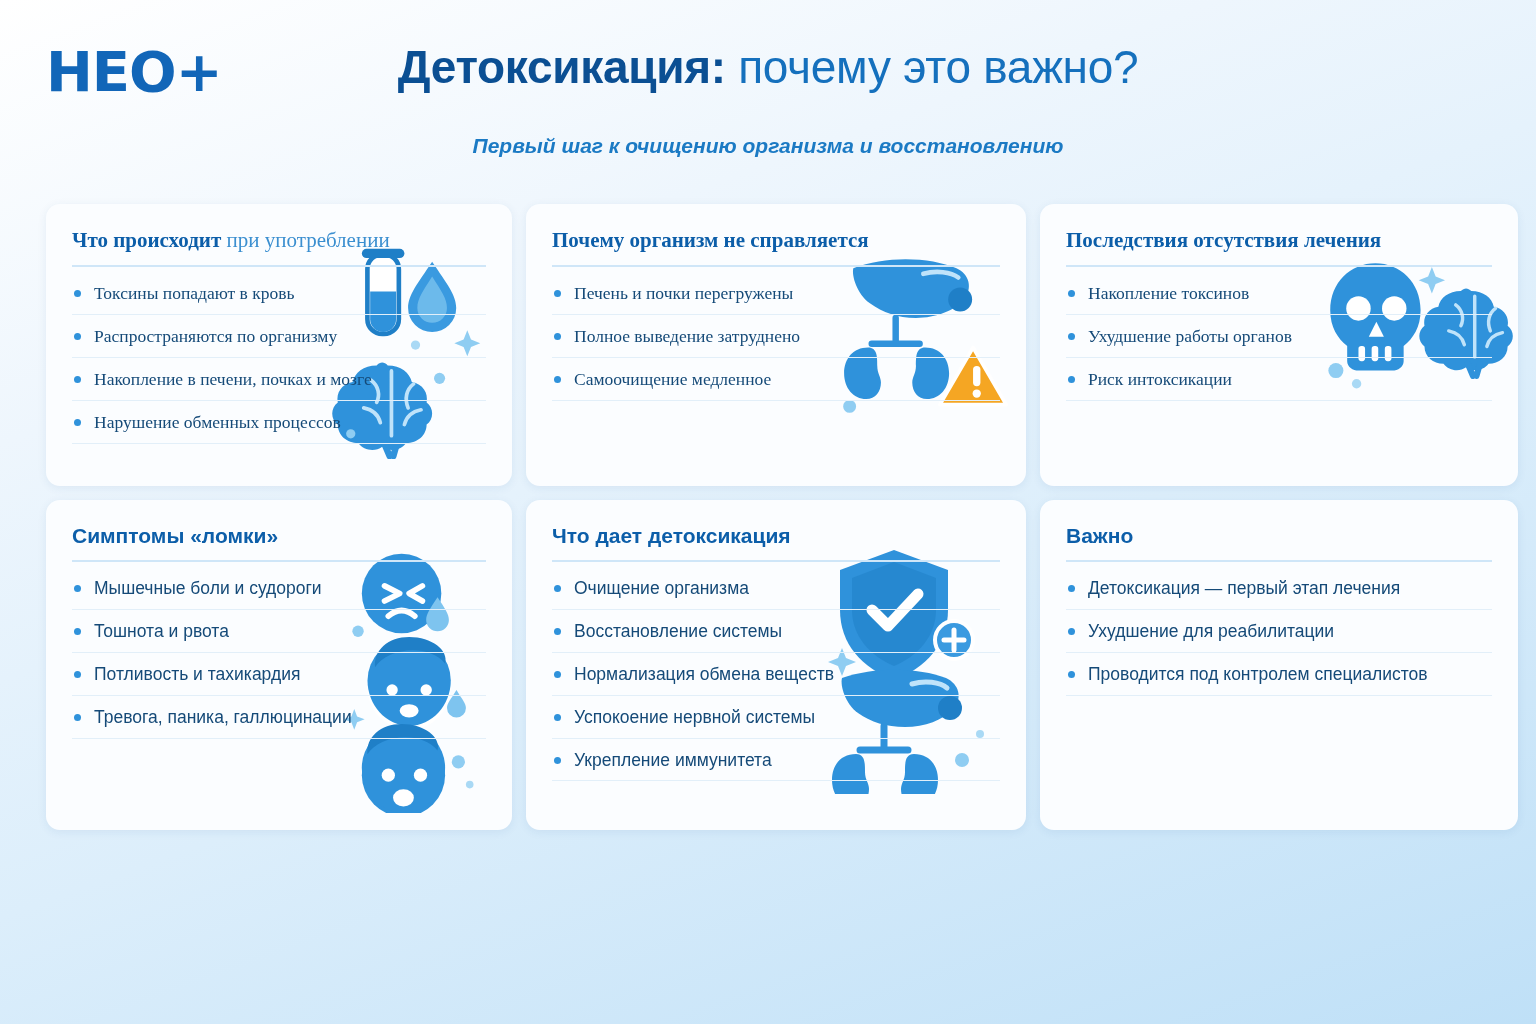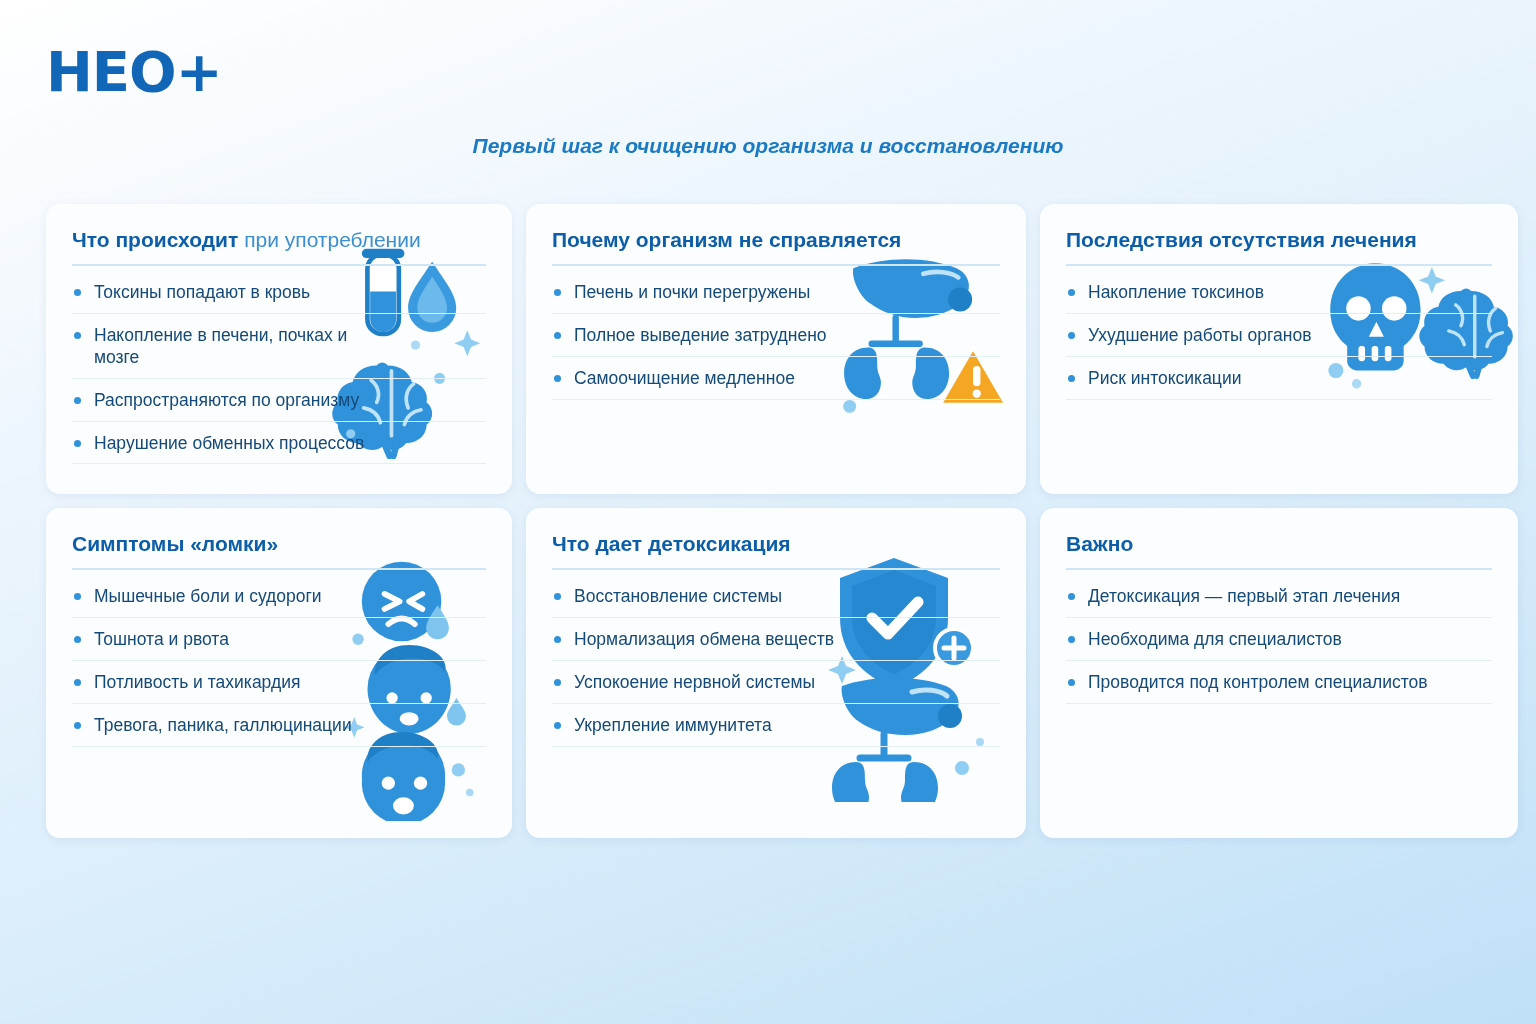--- a/index.html
+++ b/index.html
@@ -80,21 +80,21 @@
   }
   .card {
     background: #fbfdff;
     border-radius: 14px;
     box-shadow: 0 2px 10px rgba(20, 80, 140, 0.08);
     position: relative;
     overflow: hidden;
     padding: 24px 26px 26px 26px;
     box-sizing: border-box;
   }
-  .card.r1 { min-height: 282px; }
+  .card.r1 { min-height: 282px; font-family: Liberation Serif, serif; }
   .card.r2 { min-height: 330px; }
 
   .card-title {
     font-size: 21px;
     font-weight: bold;
     color: #0c5ea9;
     padding-bottom: 12px;
     border-bottom: 2px solid #cfe6f8;
     margin-bottom: 16px;
     position: relative;
@@ -157,33 +157,36 @@
 </style>
 </head>
 <body>
 
 <div class="page">
 
   <div class="header">
     <div class="logo">
       <span>HEO+</span>
     </div>
+    <div class="title">
+      <span class="strong">Детоксикация:</span><span class="light"> почему это важно?</span>
+    </div>
     <div class="subtitle">Первый шаг к очищению организма и восстановлению</div>
   </div>
 
   <div class="grid">
 
     <div class="card r1 has-art happens">
       <div class="card-title">
         <span>Что происходит</span><span class="muted"> при употреблении</span>
       </div>
       <ul class="items">
         <li>Токсины попадают в кровь</li>
+        <li>Распространяются по организму</li>
         <li>Накопление в печени, почках и мозге</li>
-        <li>Распространяются по организму</li>
         <li>Нарушение обменных процессов</li>
       </ul>
       <div class="art">
         <svg viewBox="0 0 200 230">
 
           <g>
             <rect x="48" y="10" width="34" height="86" rx="16" fill="#ffffff" stroke="#1f7fc7" stroke-width="5"></rect>
             <path d="M51 50 h28 v30 a14 14 0 0 1 -28 0 z" fill="#2f92db"></path>
             <rect x="42" y="4" width="46" height="10" rx="5" fill="#1f7fc7"></rect>
           </g>
@@ -306,20 +309,21 @@
           <circle cx="142" cy="250" r="4" fill="#a9d9f5"></circle>
         </svg>
       </div>
     </div>
 
     <div class="card r2 has-art detox">
       <div class="card-title">
         <span>Что дает детоксикация</span>
       </div>
       <ul class="items">
+        <li>Очищение организма</li>
         <li>Восстановление системы</li>
         <li>Нормализация обмена веществ</li>
         <li>Успокоение нервной системы</li>
         <li>Укрепление иммунитета</li>
       </ul>
       <div class="art">
         <svg viewBox="0 0 200 250">
 
           <path d="M74 6 l54 20 v40 c0 34 -22 58 -54 70 -32 -12 -54 -36 -54 -70 V26 z" fill="#2f92db"></path>
           <path d="M74 18 l42 16 v32 c0 26 -18 46 -42 56 -24 -10 -42 -30 -42 -56 V34 z" fill="#1f7fc7" opacity=".55"></path>
@@ -343,19 +347,19 @@
         </svg>
       </div>
     </div>
 
     <div class="card r2 important">
       <div class="card-title">
         <span>Важно</span>
       </div>
       <ul class="items">
         <li>Детоксикация — первый этап лечения</li>
-        <li>Необходима для специалистов</li>
+        <li>Ухудшение для реабилитации</li>
         <li>Проводится под контролем специалистов</li>
       </ul>
     </div>
 
   </div>
 </div>
 
 </body></html>

